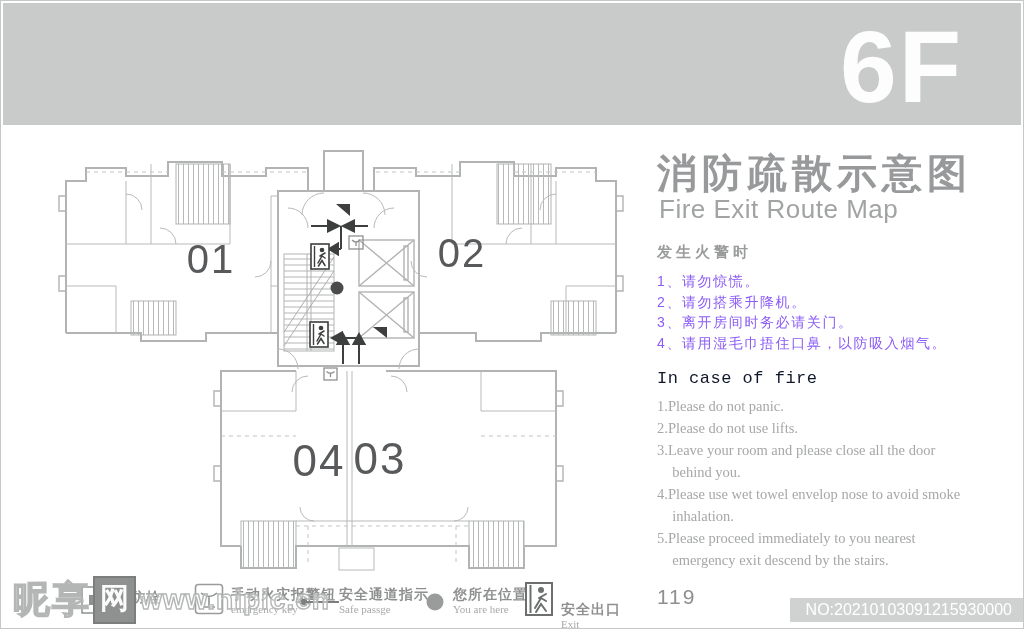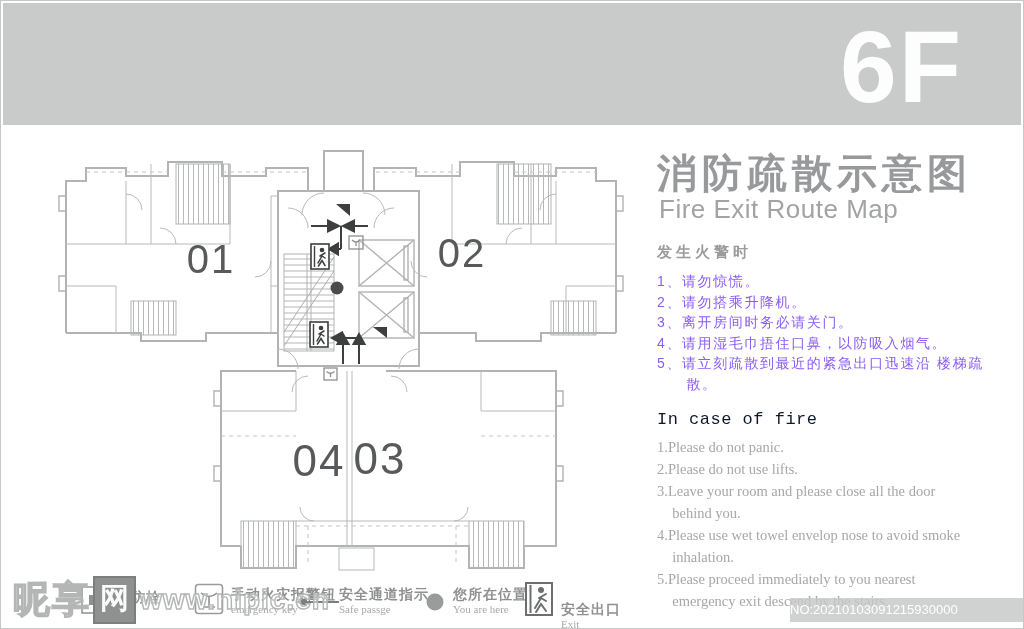--- a/index.html
+++ b/index.html
@@ -30,21 +30,21 @@
   .lg-cn{font-size:14px;font-weight:bold;letter-spacing:1px;color:#8f9090;line-height:16px;}
   .lg-en{font-family:"Liberation Serif",serif;font-size:11px;color:#a8a9a9;line-height:15px;}
   
   .wm-nipic{position:absolute;left:12px;bottom:3px;white-space:nowrap;z-index:6;
             -webkit-text-stroke:1.4px #b4b5b5;color:rgba(255,255,255,.45);font-weight:bold;}
   .wm-a{font-size:37px;letter-spacing:2px;vertical-align:middle;}
   .wm-b{display:inline-block;background:#8f9090;color:#fbfbfb;-webkit-text-stroke:0;
         font-size:29px;padding:1px 5px 3px;border:2px solid #7c7d7d;margin:0 4px 0 2px;vertical-align:middle;}
   .wm-url{font-size:28px;letter-spacing:1px;vertical-align:middle;}
   .wm-id{position:absolute;left:789px;right:0;top:597px;height:24px;background:rgba(198,199,199,.82);
-         color:#fff;font-size:13px;line-height:24px;text-align:left;padding-right:3px;z-index:5;}
+         color:#fff;font-size:16px;line-height:24px;text-align:right;padding-right:11px;z-index:5;}
   .plan-wrap{position:absolute;left:55px;top:135px;width:570px;height:445px;}
 </style>
 </head>
 <body>
 
 <div class="page">
 
   <div class="band">
     <div class="floor">6F</div>
   </div>
@@ -196,21 +196,20 @@
   <div class="info">
     <h1 class="title-cn">消防疏散示意图</h1>
     <div class="title-en">Fire Exit Route Map</div>
 
     <div class="cn-head">发生火警时</div>
     <div class="cn-list">
       <div>1、请勿惊慌。</div>
       <div>2、请勿搭乘升降机。</div>
       <div>3、离开房间时务必请关门。</div>
       <div>4、请用湿毛巾捂住口鼻，以防吸入烟气。</div>
-      <div>5、请立刻疏散到最近的紧急出口迅速沿 楼梯疏散。</div>
     </div>
 
     <div class="en-head">In case of fire</div>
     <div class="en-list">
       <div>1.Please do not panic.</div>
       <div>2.Please do not use lifts.</div>
       <div>3.Leave your room and please close all the door behind you.</div>
       <div>4.Please use wet towel envelop nose to avoid smoke inhalation.</div>
       <div>5.Please proceed immediately to you nearest emergency exit descend by the stairs.</div>
     </div>

